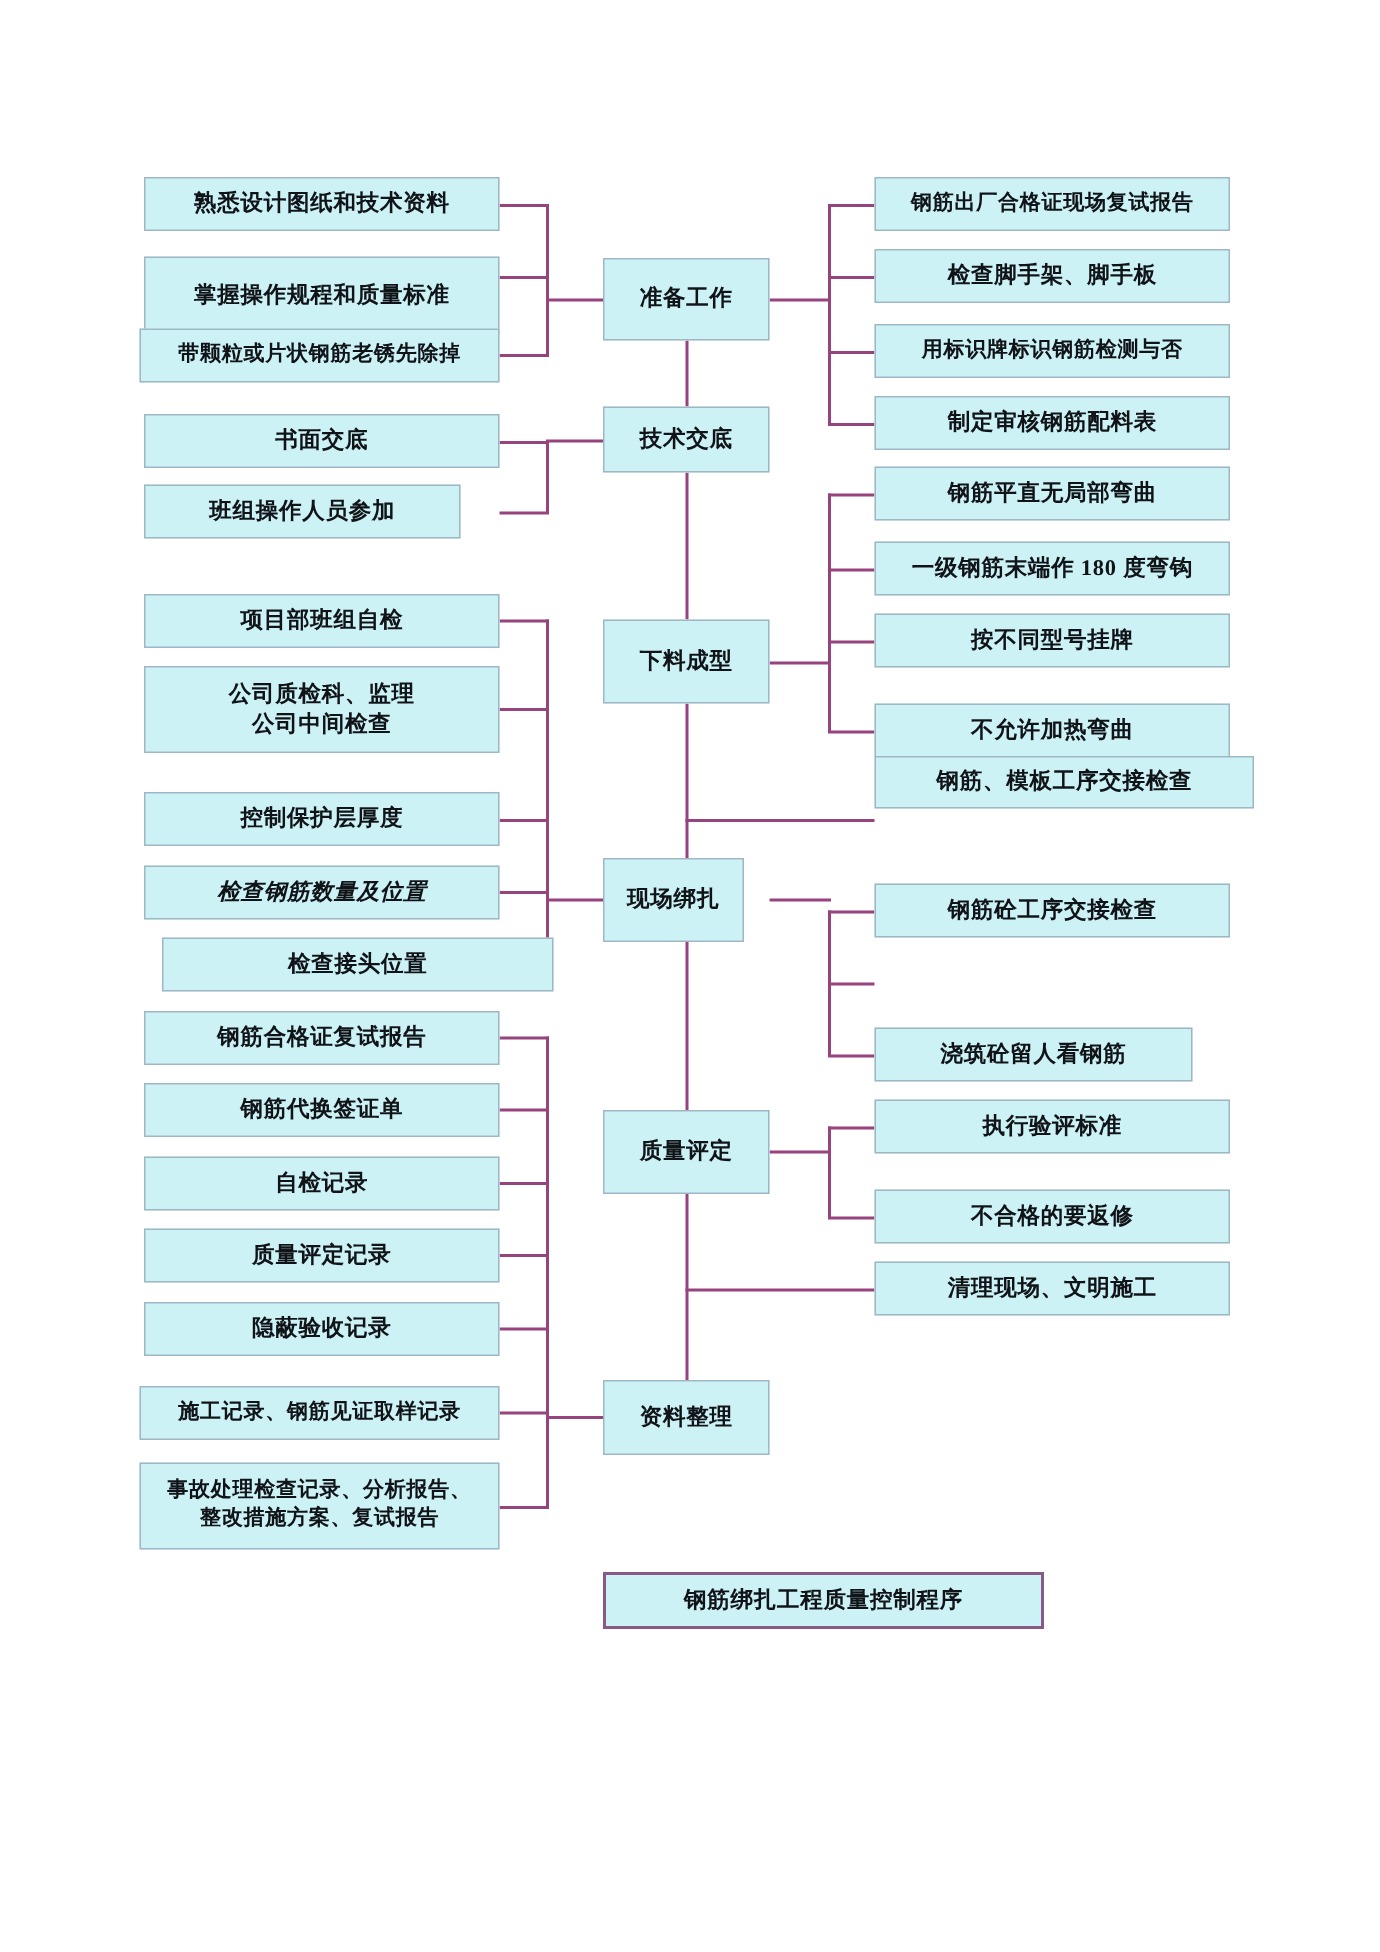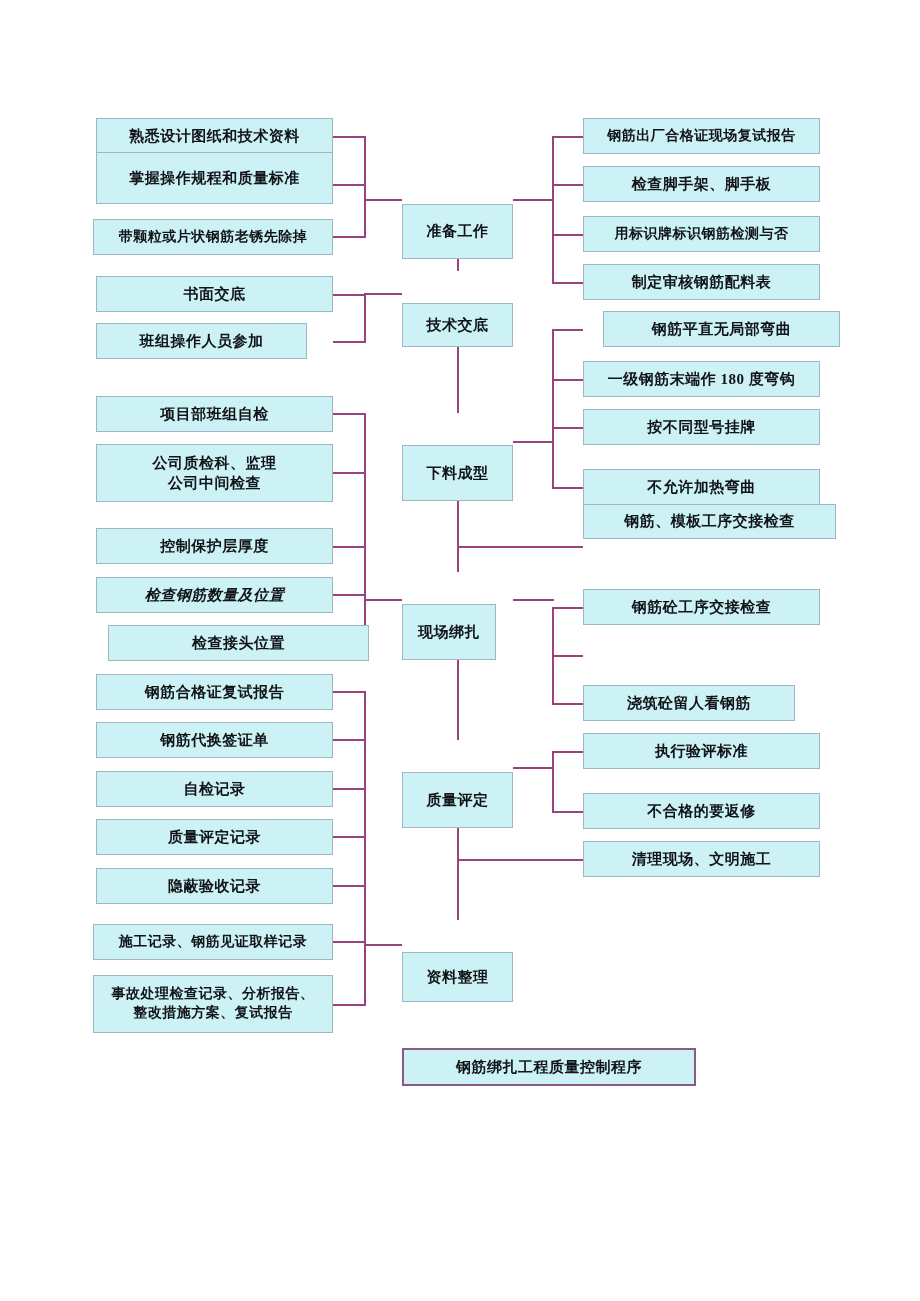--- a/index.html
+++ b/index.html
@@ -22,21 +22,21 @@
     justify-content:center;
     text-align:center;
     color:#101418;
     font-size:15px;
     line-height:1.35;
     letter-spacing:0.5px;
     white-space:pre-line;
     font-family:"Liberation Serif","DejaVu Serif",serif;
     font-weight:600;
   }
-  .box.proc{font-size:15px;margin-top:32px;}
+  .box.proc{font-size:15px;}
   .box.title{
     border:2px solid #8a5a86;
     font-size:15px;
   }
 
   
   .ln{position:absolute;background:#96437e;}
   .lnH{height:1.6px;}
   .lnV{width:1.6px;}
 </style>
@@ -107,21 +107,21 @@
   <div class="ln lnH" style="left:552px;top:703px;width:31px;"></div>
 
   <div class="ln lnH" style="left:513px;top:767px;width:41px;"></div>
   <div class="ln lnV" style="left:552px;top:751px;height:61px;"></div>
   <div class="ln lnH" style="left:552px;top:751px;width:31px;"></div>
   <div class="ln lnH" style="left:552px;top:811px;width:31px;"></div>
 
   <div class="ln lnH" style="left:457px;top:859px;width:126px;"></div>
 
   <div class="box" style="left:96px;top:118px;width:237px;height:36px;">熟悉设计图纸和技术资料</div>
-  <div class="box" style="left:96px;top:152px;width:237px;height:52px;">掌握操作规程和质量标准</div>
+  <div class="box" style="left:96px;top:171px;width:237px;height:52px;">掌握操作规程和质量标准</div>
   <div class="box" style="left:93px;top:219px;width:240px;height:36px;font-size:14px;">带颗粒或片状钢筋老锈先除掉</div>
 
   <div class="box" style="left:96px;top:276px;width:237px;height:36px;">书面交底</div>
   <div class="box" style="left:96px;top:323px;width:211px;height:36px;">班组操作人员参加</div>
 
   <div class="box" style="left:96px;top:396px;width:237px;height:36px;">项目部班组自检</div>
   <div class="box" style="left:96px;top:444px;width:237px;height:58px;">公司质检科、监理
 公司中间检查</div>
   <div class="box" style="left:96px;top:528px;width:237px;height:36px;">控制保护层厚度</div>
   <div class="box" style="left:96px;top:577px;width:237px;height:36px;font-style:italic;">检查钢筋数量及位置</div>
@@ -141,21 +141,21 @@
   <div class="box proc" style="left:402px;top:413px;width:111px;height:56px;">下料成型</div>
   <div class="box proc" style="left:402px;top:572px;width:94px;height:56px;text-align:right;">现场绑扎</div>
   <div class="box proc" style="left:402px;top:740px;width:111px;height:56px;">质量评定</div>
   <div class="box proc" style="left:402px;top:920px;width:111px;height:50px;">资料整理</div>
 
   <div class="box" style="left:583px;top:118px;width:237px;height:36px;font-size:14px;">钢筋出厂合格证现场复试报告</div>
   <div class="box" style="left:583px;top:166px;width:237px;height:36px;">检查脚手架、脚手板</div>
   <div class="box" style="left:583px;top:216px;width:237px;height:36px;font-size:14px;">用标识牌标识钢筋检测与否</div>
   <div class="box" style="left:583px;top:264px;width:237px;height:36px;">制定审核钢筋配料表</div>
 
-  <div class="box" style="left:583px;top:311px;width:237px;height:36px;margin-left:20px;">钢筋平直无局部弯曲</div>
+  <div class="box" style="left:583px;top:311px;width:237px;height:36px;">钢筋平直无局部弯曲</div>
   <div class="box" style="left:583px;top:361px;width:237px;height:36px;">一级钢筋末端作 180 度弯钩</div>
   <div class="box" style="left:583px;top:409px;width:237px;height:36px;">按不同型号挂牌</div>
   <div class="box" style="left:583px;top:469px;width:237px;height:36px;">不允许加热弯曲</div>
 
   <div class="box" style="left:583px;top:504px;width:253px;height:35px;">钢筋、模板工序交接检查</div>
 
   <div class="box" style="left:583px;top:589px;width:237px;height:36px;">钢筋砼工序交接检查</div>
   <div class="box" style="left:583px;top:685px;width:212px;height:36px;">浇筑砼留人看钢筋</div>
 
   <div class="box" style="left:583px;top:733px;width:237px;height:36px;">执行验评标准</div>

